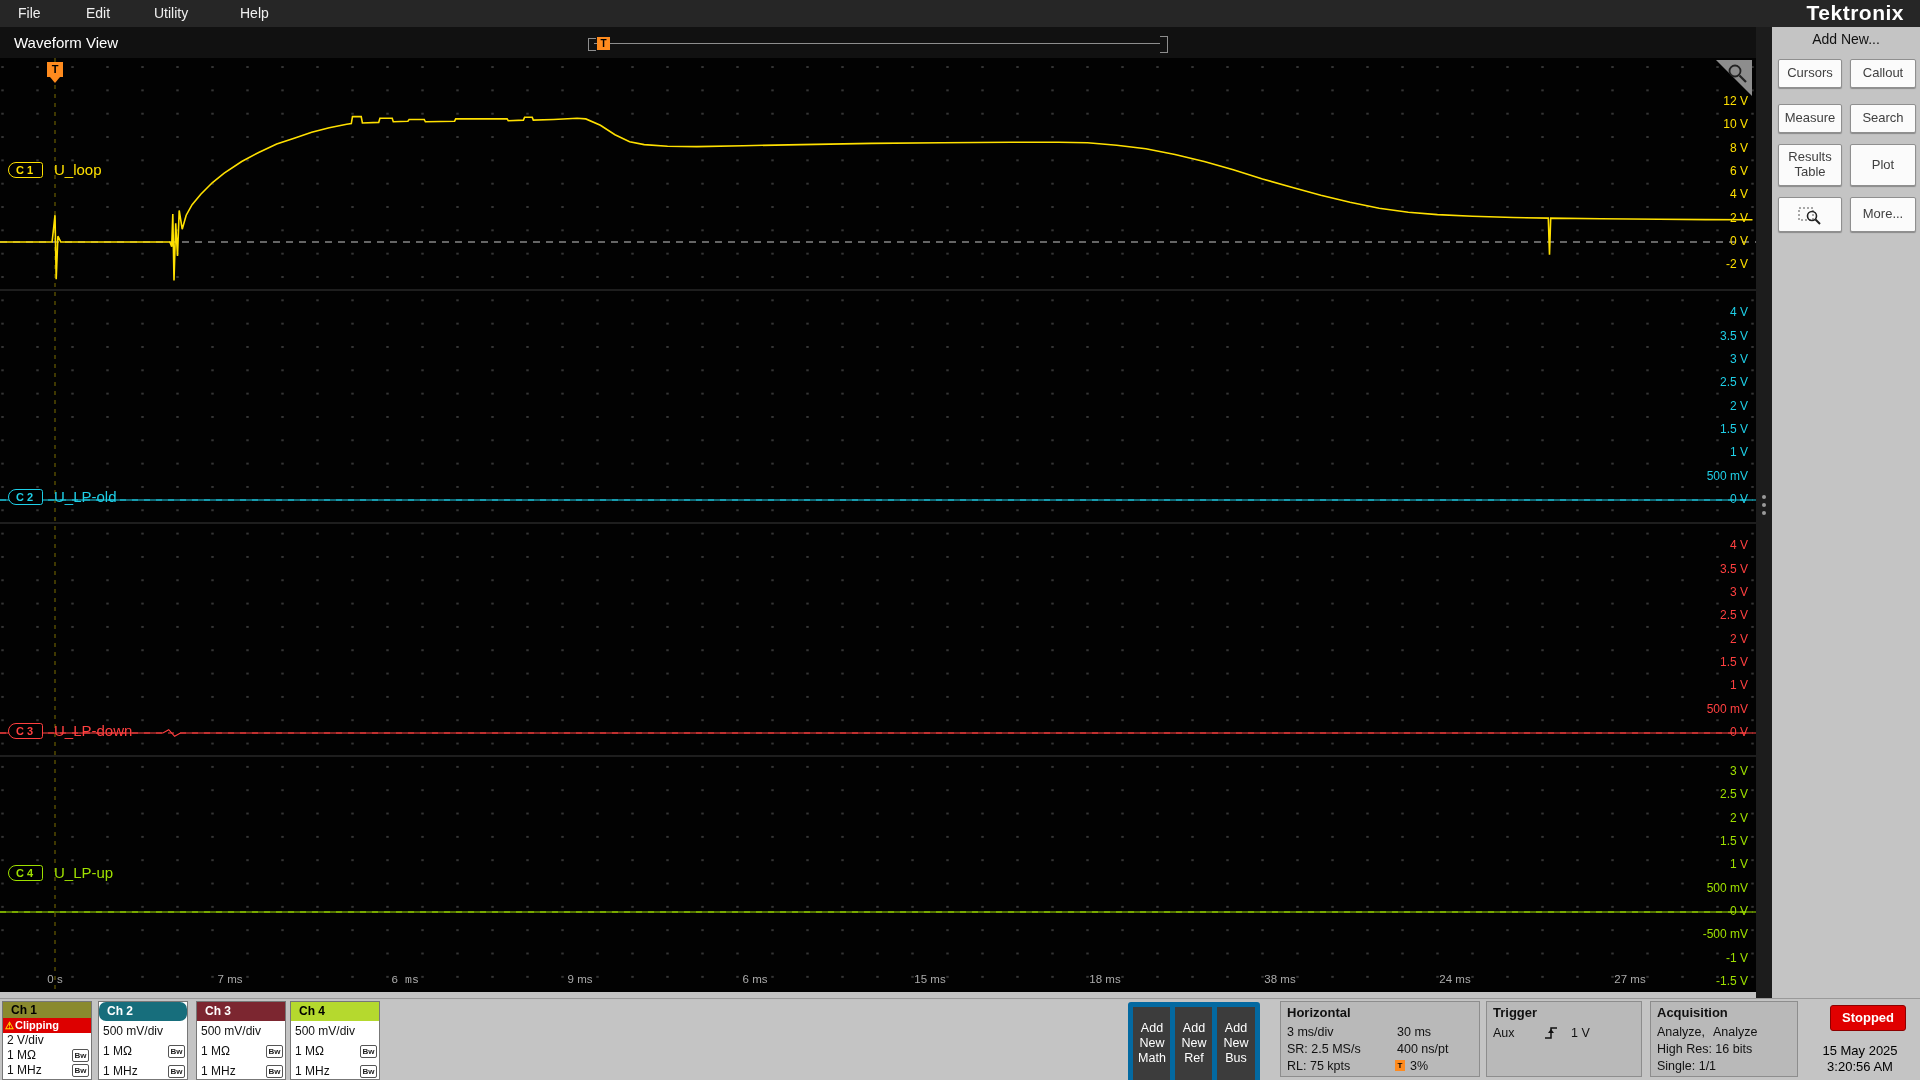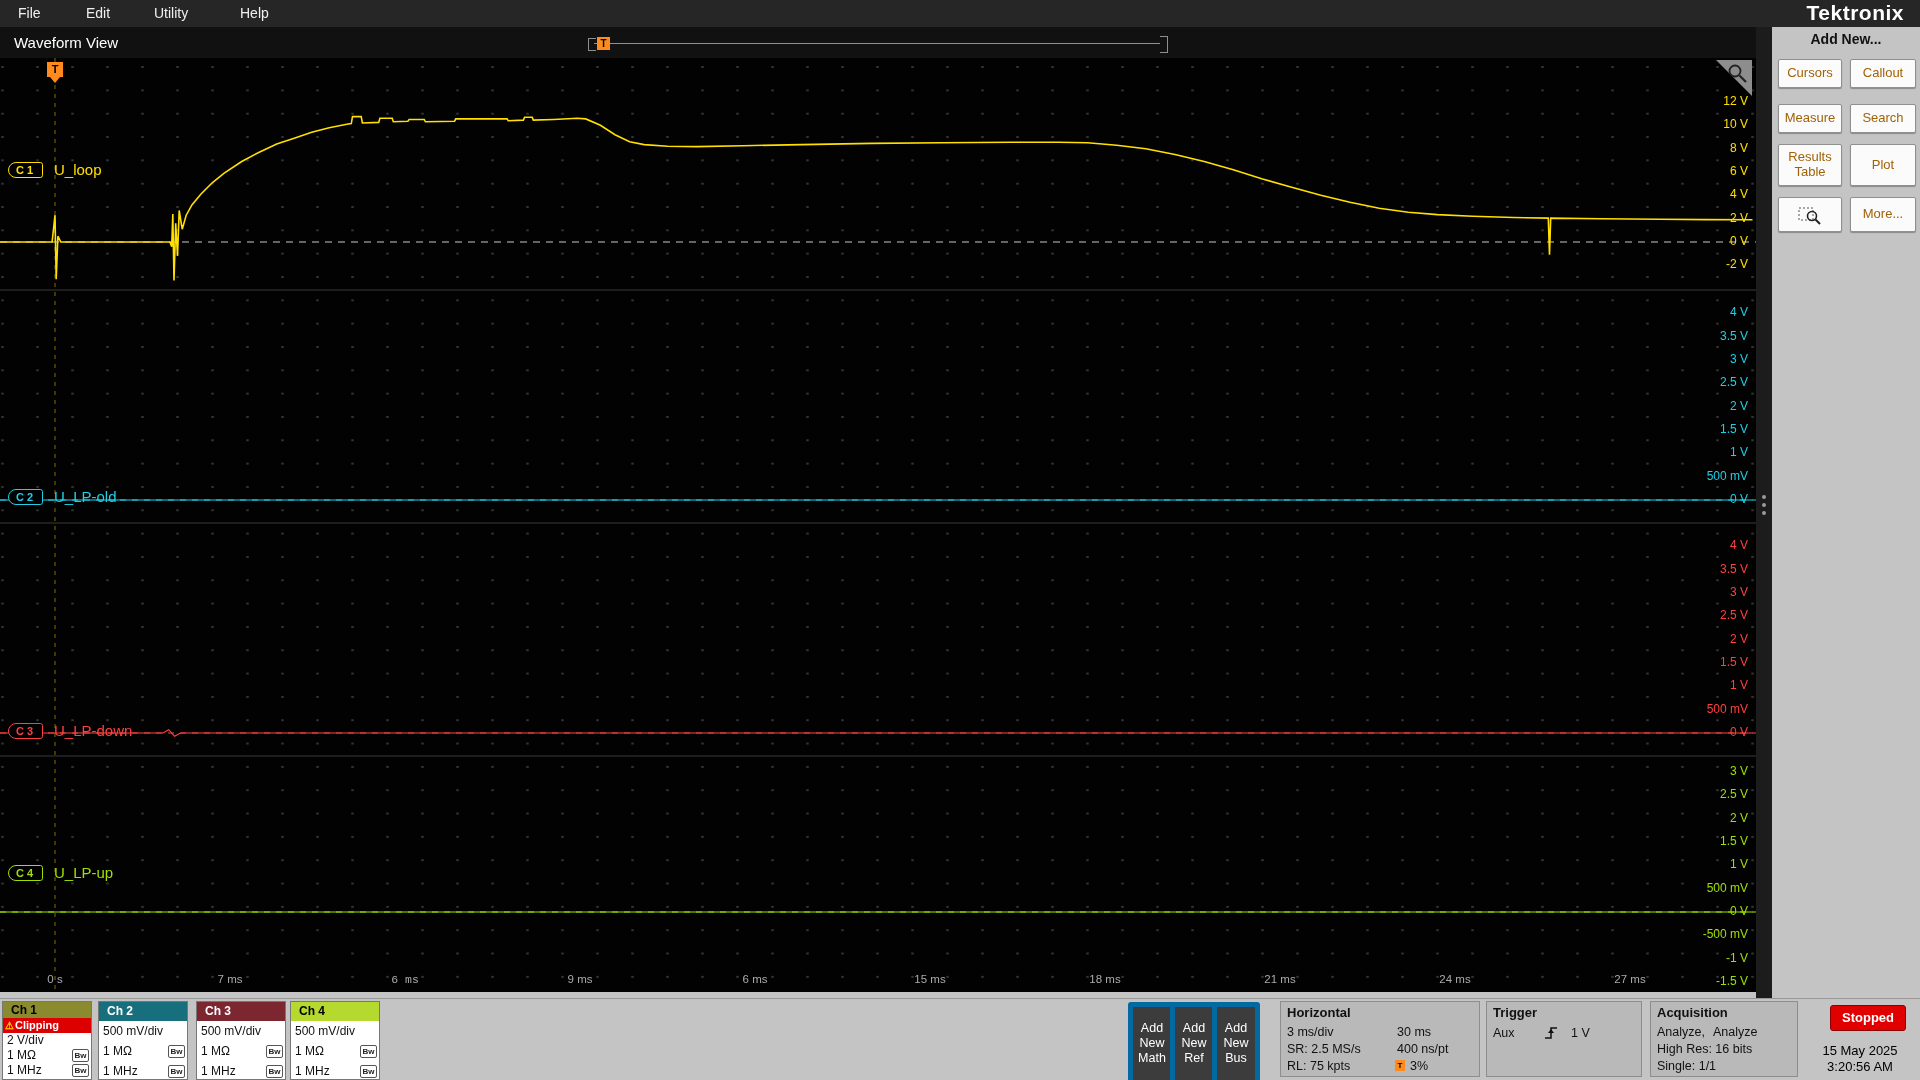--- a/index.html
+++ b/index.html
@@ -42,39 +42,39 @@
   #plot-magnifier{position:absolute;right:7px;top:5px;}
 
   
   #divider{position:absolute;left:1756px;top:27px;width:16px;height:971px;background:#1c1c1c;}
   #handle-dots{position:absolute;left:5px;top:468px;width:6px;height:26px;}
   #handle-dots::before{content:"";position:absolute;left:1px;top:0;width:4px;height:4px;border-radius:50%;background:#9a9a9a;
       box-shadow:0 8px 0 #9a9a9a,0 16px 0 #9a9a9a;}
 
   
   #rightpanel{position:absolute;left:1772px;top:27px;width:148px;height:971px;background:#c4c4c4;}
-  #addnew-title{position:absolute;left:0;top:4px;width:100%;text-align:center;font-weight:bold;font-size:14px;color:#111;}
-  .panel-btn{position:absolute;background:#fbfbfb;border:1px solid #8f8f8f;border-radius:2px;font-size:13px;color:#a16207;
+  #addnew-title{position:absolute;left:0;top:4px;width:100%;text-align:center;font-weight:normal;font-size:14px;color:#111;}
+  .panel-btn{position:absolute;background:#fbfbfb;border:1px solid #8f8f8f;border-radius:2px;font-size:13px;color:#404040;
              text-align:center;display:flex;align-items:center;justify-content:center;line-height:1.15;
              box-shadow:0 1px 1px rgba(0,0,0,.3);cursor:default;}
   #btn-cursors{left:6px;top:32px;width:62px;height:27px;}
   #btn-callout{left:78px;top:32px;width:64px;height:27px;}
   #btn-measure{left:6px;top:77px;width:62px;height:27px;}
   #btn-search{left:78px;top:77px;width:64px;height:27px;}
   #btn-results{left:6px;top:117px;width:62px;height:40px;}
   #btn-plot{left:78px;top:117px;width:64px;height:40px;}
   #btn-zoombox{left:6px;top:170px;width:62px;height:33px;}
   #btn-more{left:78px;top:170px;width:64px;height:33px;}
 
   
   #statusbar{position:absolute;left:0;top:998px;width:1920px;height:82px;background:#c4c4c4;border-top:1px solid #999;box-sizing:border-box;}
   .ch-card{position:absolute;top:2px;width:88px;height:77px;background:#fff;border:1px solid #777;font-size:12px;color:#111;overflow:hidden;}
   .ch-card .hdr{height:16px;line-height:16px;padding-left:8px;font-weight:bold;}
   .hdr1{background:#8a8a2e;color:#000;}
-  .hdr2{background:#176e7c;color:#fff;}
+  .hdr2{background:#176e7c;color:#fff;border-radius:7px;}
   .hdr3{background:#7c2630;color:#fff;}
   .hdr4{background:#b5d92e;color:#000;}
   .warn{height:15px;line-height:15px;background:#dd0000;color:#fff;font-size:11px;font-weight:bold;padding-left:2px;}
   .warn .tri{color:#ffd400;margin-right:1px;font-size:10px;}
   .card-row{height:15px;line-height:15px;padding-left:4px;position:relative;}
   .tall-rows .card-row{height:20px;line-height:20px;}
   .bw{position:absolute;right:2px;top:1px;width:15px;height:11px;border:1px solid #555;border-radius:2px;
       font-size:8px;line-height:11px;text-align:center;color:#222;font-weight:bold;}
   .tall-rows .bw{top:4px;}
   .add-btn{position:absolute;top:3px;width:38px;height:73px;background:#3c3c3c;color:#fff;border:5px solid #0369a1;border-radius:3px;
@@ -185,21 +185,21 @@
       <span class="axis-label ch-text4" style="top: 869px;">-500 mV</span>
       <span class="axis-label ch-text4" style="top: 893px;">-1 V</span>
       <span class="axis-label ch-text4" style="top: 916px;">-1.5 V</span>
       <span class="time-tick" style="left: 55px;">0 s</span>
       <span class="time-tick" style="left: 230px;">7 ms</span>
       <span class="time-tick" style="left: 405px; font-family: Liberation Mono, monospace;">6 ms</span>
       <span class="time-tick" style="left: 580px;">9 ms</span>
       <span class="time-tick" style="left: 755px;">6 ms</span>
       <span class="time-tick" style="left: 930px;">15 ms</span>
       <span class="time-tick" style="left: 1105px;">18 ms</span>
-      <span class="time-tick" style="left: 1280px;">21 ms</span>
+      <span class="time-tick" style="left: 1280px;">38 ms</span>
       <span class="time-tick" style="left: 1455px;">24 ms</span>
       <span class="time-tick" style="left: 1630px;">27 ms</span>
     </div>
 
   <div id="divider">
     <div id="handle-dots"></div>
   </div>
 
   <aside id="rightpanel">
     <div id="addnew-title">Add New...</div>

